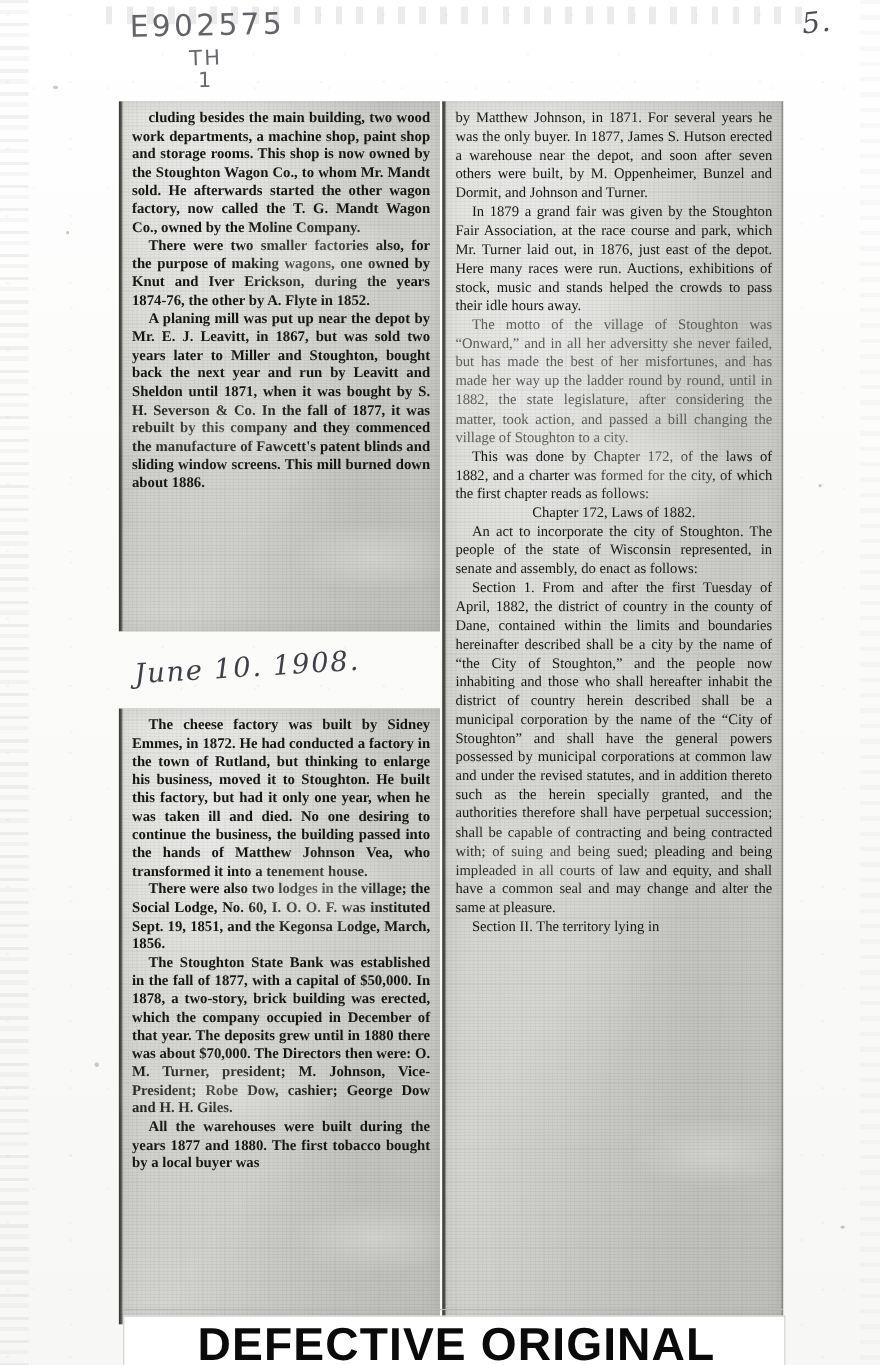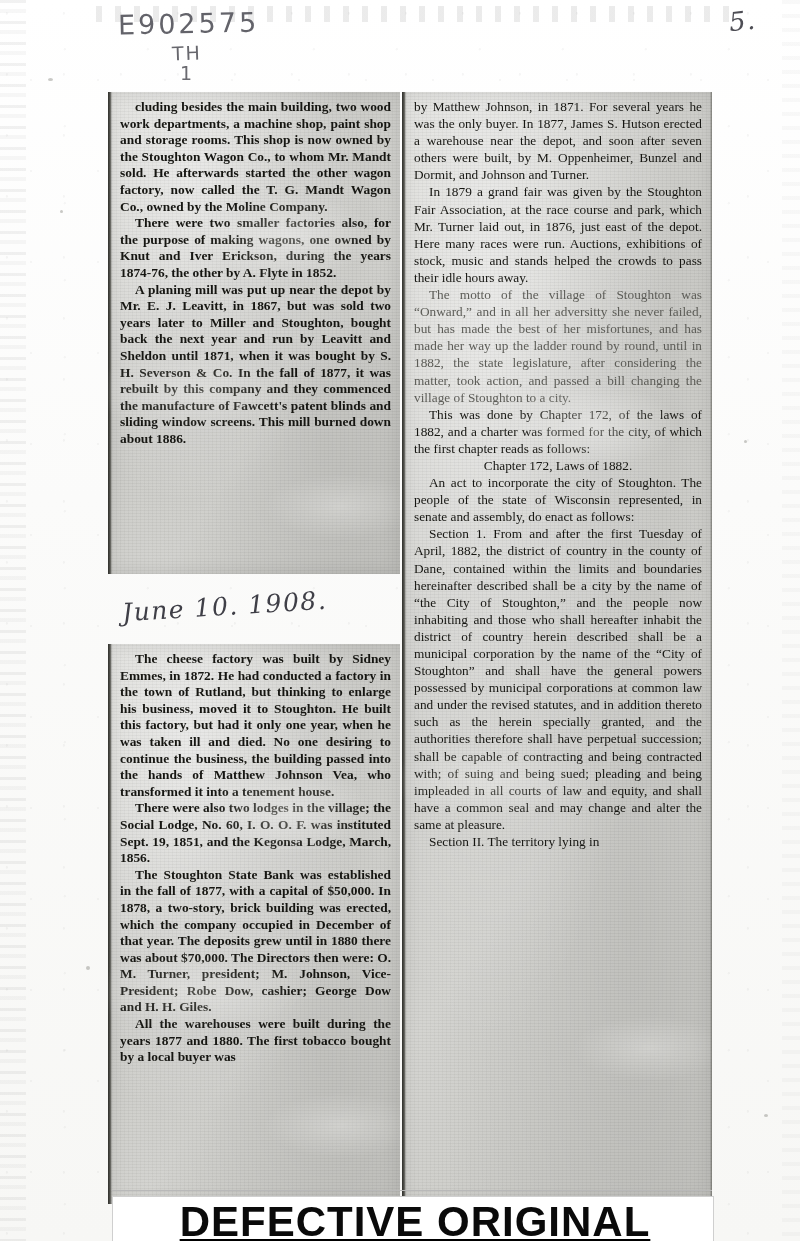--- a/index.html
+++ b/index.html
@@ -192,21 +192,20 @@
   #defective-banner {
     position: absolute;
     left: 112px;
     top: 1196px;
     width: 600px;
     height: 45px;
     background: #ffffff;
     border: 1px solid #cfcfcf;
     border-bottom: none;
     overflow: hidden;
-    text-decoration: underline;
   }
   #defective-banner .banner-text {
     font-family: "Liberation Sans", sans-serif;
     font-weight: 700;
     font-size: 42px;
     letter-spacing: 1px;
     color: #0a0a0a;
     line-height: 50px;
     text-align: center;
     white-space: nowrap;

